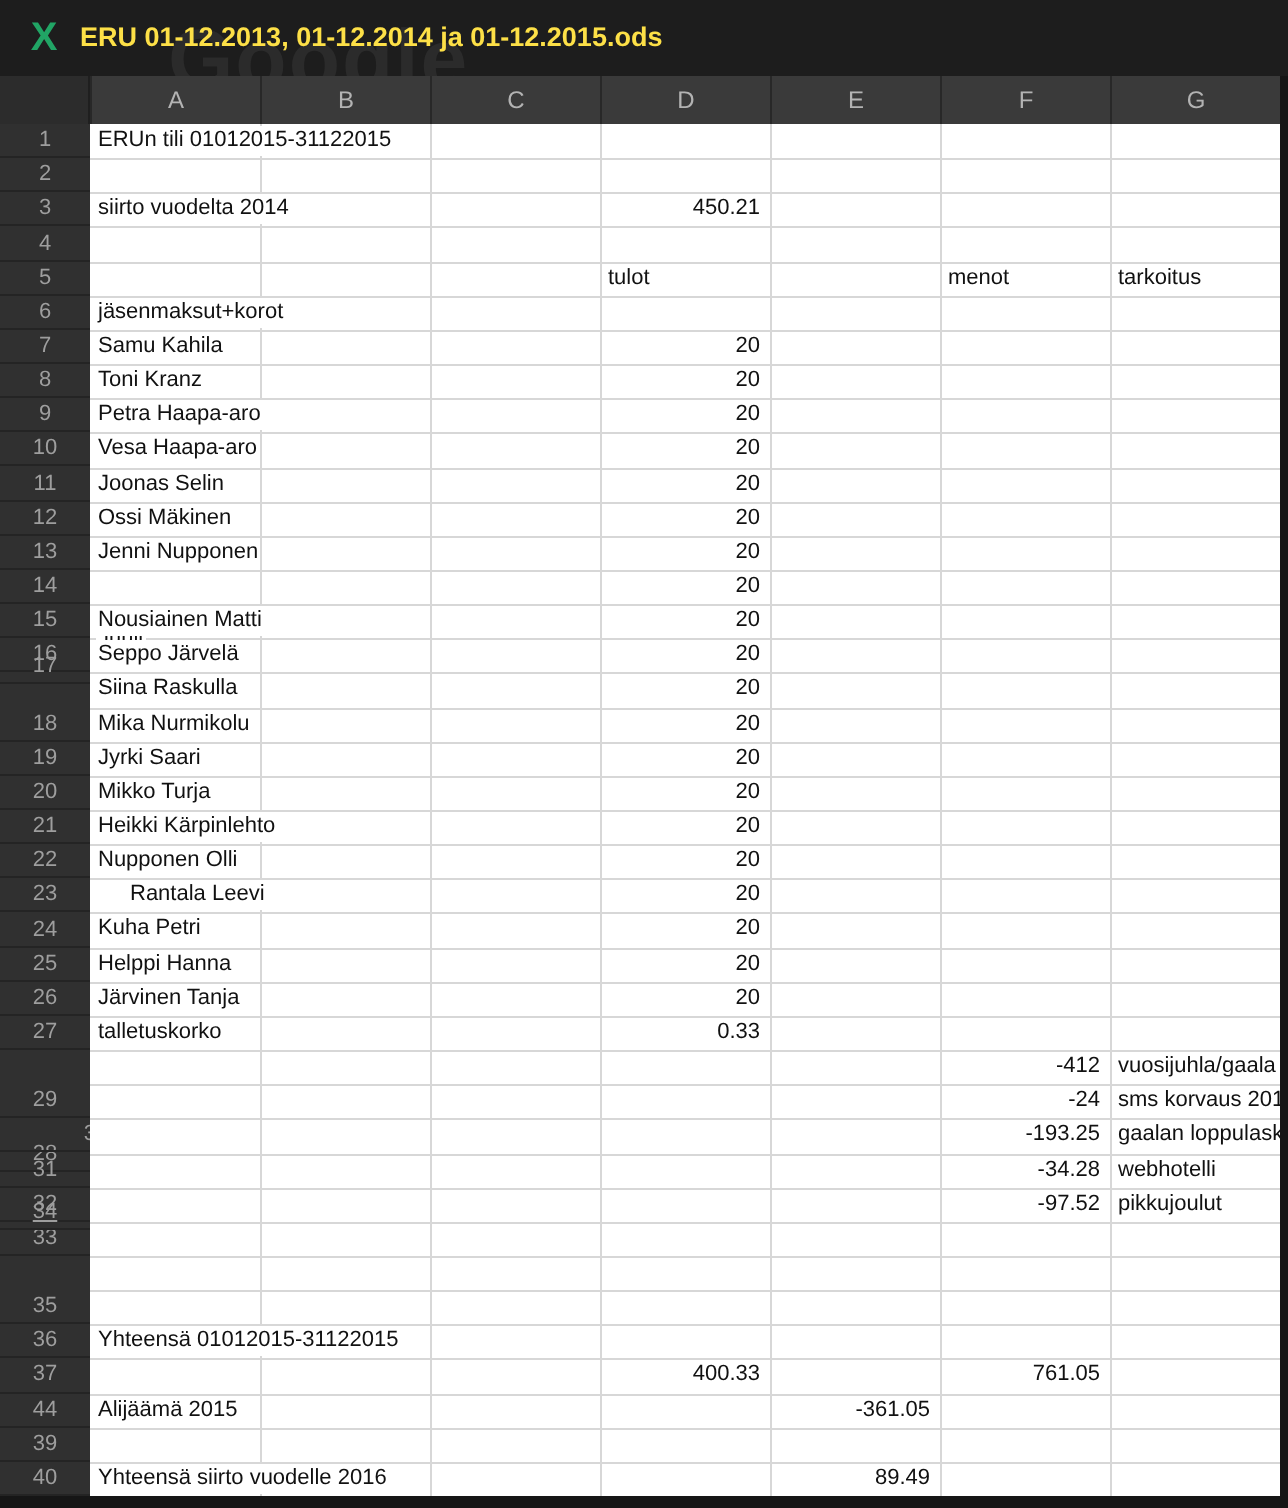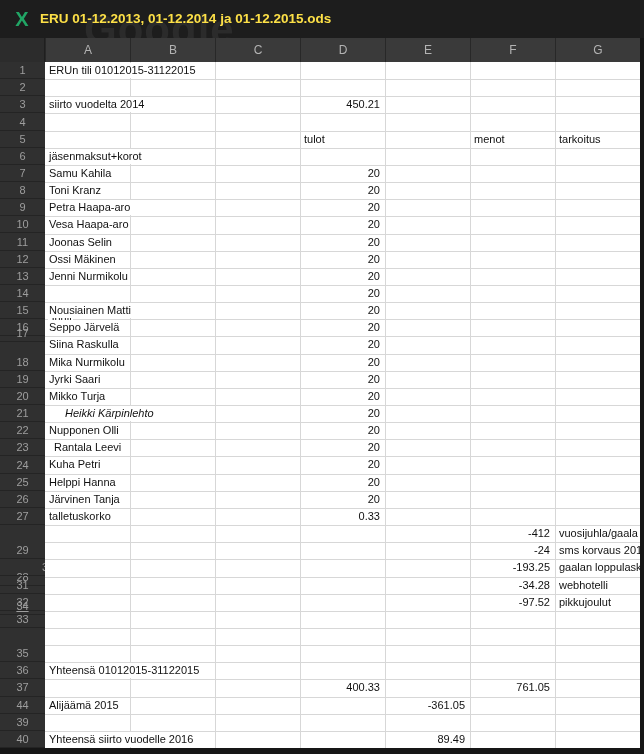--- a/index.html
+++ b/index.html
@@ -195,41 +195,41 @@
       <div class="cell" style="top: 121.05px; left: 3px;">Toni Kranz</div>
       <div class="cell num" style="top: 121.05px; right: 259px;">20</div>
       <div class="cell" style="top: 138.2px; left: 3px;">Petra Haapa-aro</div>
       <div class="cell num" style="top: 138.2px; right: 259px;">20</div>
       <div class="cell" style="top: 155.35px; left: 3px;">Vesa Haapa-aro</div>
       <div class="cell num" style="top: 155.35px; right: 259px;">20</div>
       <div class="cell" style="top: 172.5px; left: 3px;">Joonas Selin</div>
       <div class="cell num" style="top: 172.5px; right: 259px;">20</div>
       <div class="cell" style="top: 189.65px; left: 3px;">Ossi Mäkinen</div>
       <div class="cell num" style="top: 189.65px; right: 259px;">20</div>
-      <div class="cell" style="top: 206.8px; left: 3px;">Jenni Nurmikolu</div>
+      <div class="cell" style="top: 206.8px; left: 3px;">Jenni Nupponen</div>
       <div class="cell num" style="top: 206.8px; right: 259px;">20</div>
       <div class="cell" style="top: 223.95px; left: 3px; margin-top: 26px;">Juuli</div>
       <div class="cell num" style="top: 223.95px; right: 259px;">20</div>
       <div class="cell" style="top: 241.1px; left: 3px;">Nousiainen Matti</div>
       <div class="cell num" style="top: 241.1px; right: 259px;">20</div>
       <div class="cell" style="top: 258.25px; left: 3px;">Seppo Järvelä</div>
       <div class="cell num" style="top: 258.25px; right: 259px;">20</div>
       <div class="cell" style="top: 275.4px; left: 3px;">Siina Raskulla</div>
       <div class="cell num" style="top: 275.4px; right: 259px;">20</div>
       <div class="cell" style="top: 292.55px; left: 3px;">Mika Nurmikolu</div>
       <div class="cell num" style="top: 292.55px; right: 259px;">20</div>
       <div class="cell" style="top: 309.7px; left: 3px;">Jyrki Saari</div>
       <div class="cell num" style="top: 309.7px; right: 259px;">20</div>
       <div class="cell" style="top: 326.85px; left: 3px;">Mikko Turja</div>
       <div class="cell num" style="top: 326.85px; right: 259px;">20</div>
-      <div class="cell" style="top: 344px; left: 19px; font-style: italic;">Heikki Kärpinlehto</div>
+      <div class="cell" style="top: 344px; left: 3px;">Heikki Kärpinlehto</div>
       <div class="cell num" style="top: 344px; right: 259px;">20</div>
       <div class="cell" style="top: 361.15px; left: 3px;">Nupponen Olli</div>
       <div class="cell num" style="top: 361.15px; right: 259px;">20</div>
-      <div class="cell" style="top: 378.3px; left: 8px; text-align: right;">Rantala Leevi</div>
+      <div class="cell" style="top: 378.3px; left: 19px; text-align: right;">Rantala Leevi</div>
       <div class="cell num" style="top: 378.3px; right: 259px;">20</div>
       <div class="cell" style="top: 395.45px; left: 3px;">Kuha Petri</div>
       <div class="cell num" style="top: 395.45px; right: 259px;">20</div>
       <div class="cell" style="top: 412.6px; left: 3px;">Helppi Hanna</div>
       <div class="cell num" style="top: 412.6px; right: 259px;">20</div>
       <div class="cell" style="top: 429.75px; left: 3px;">Järvinen Tanja</div>
       <div class="cell num" style="top: 429.75px; right: 259px;">20</div>
       <div class="cell" style="top: 446.9px; left: 3px;">talletuskorko</div>
       <div class="cell num" style="top: 446.9px; right: 259px;">0.33</div>
       <div class="cell num" style="top: 464.05px; right: 89px;">-412</div>

